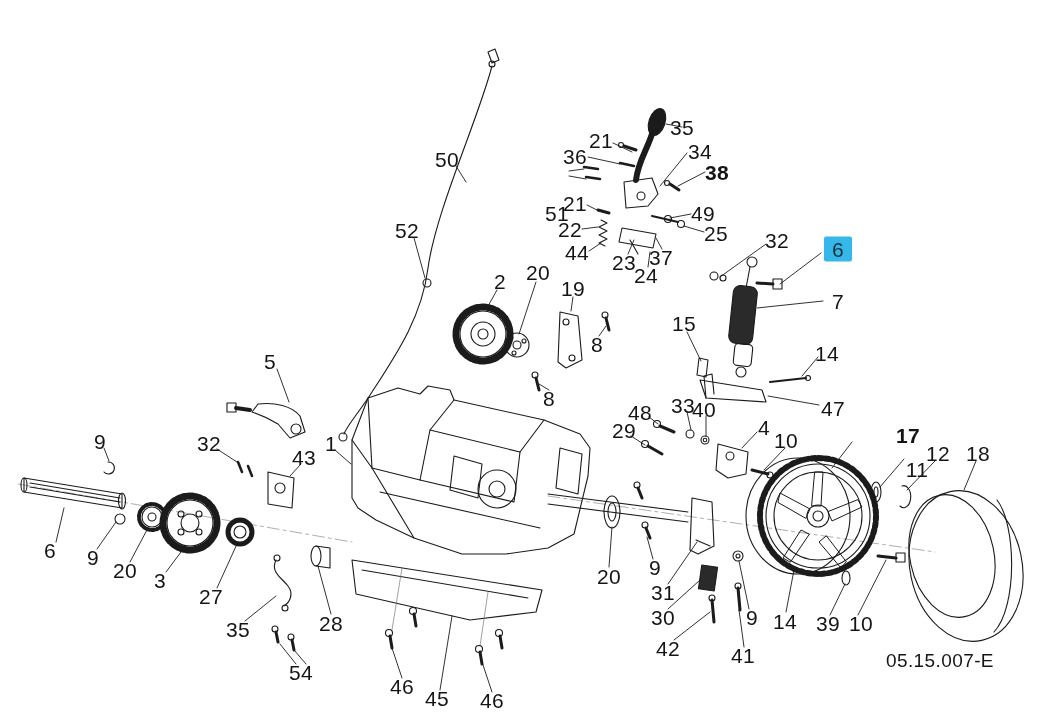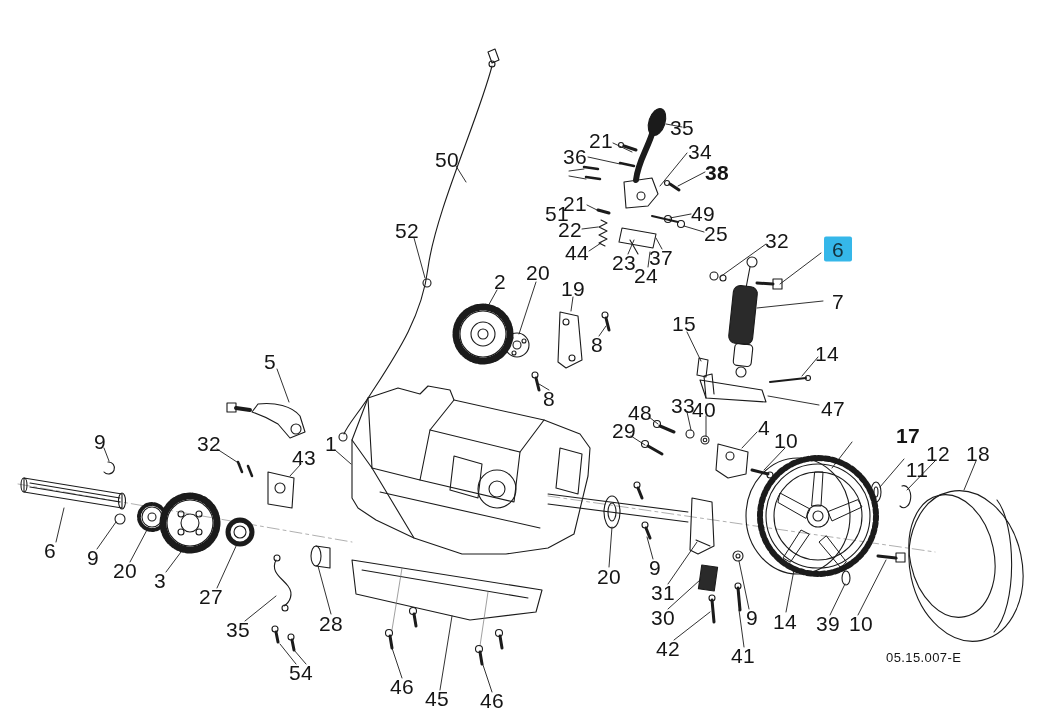--- a/index.html
+++ b/index.html
@@ -12,21 +12,21 @@
   .callout{
     position:absolute;transform:translate(-50%,-50%);
     font-size:21px;line-height:1;color:#151515;letter-spacing:.3px;
     padding:1px 3px;white-space:nowrap;cursor:pointer;user-select:none;
   }
   .callout.highlighted{
     padding:2px 8px;border-radius:2px;color:#14303b;
   }
   .diagram-code{
     position:absolute;left:886px;top:650px;
-    font-size:13px;color:#151515;letter-spacing:.4px;
+    font-size:19px;color:#151515;letter-spacing:.4px;
   }
 </style>
 </head>
 <body>
 
 <div class="stage">
 
   <svg width="1061" height="723" viewBox="0 0 1061 723">
     <g fill="none" stroke="#1b1b1b" stroke-width="1.1" stroke-linejoin="round" stroke-linecap="round">
 

